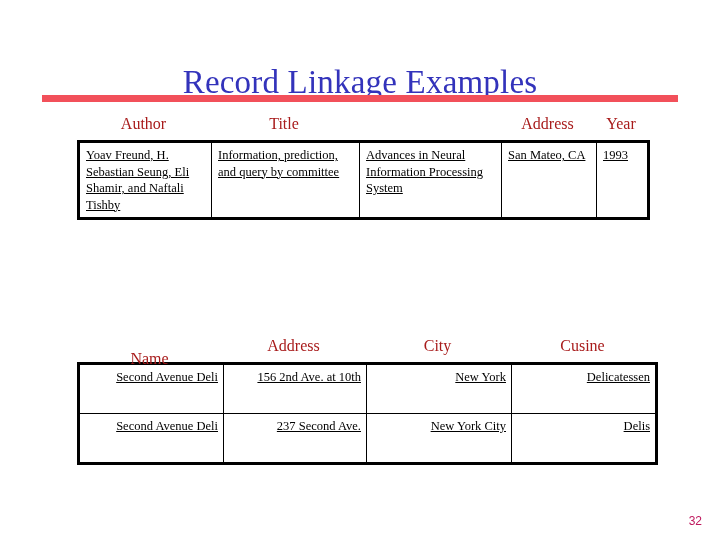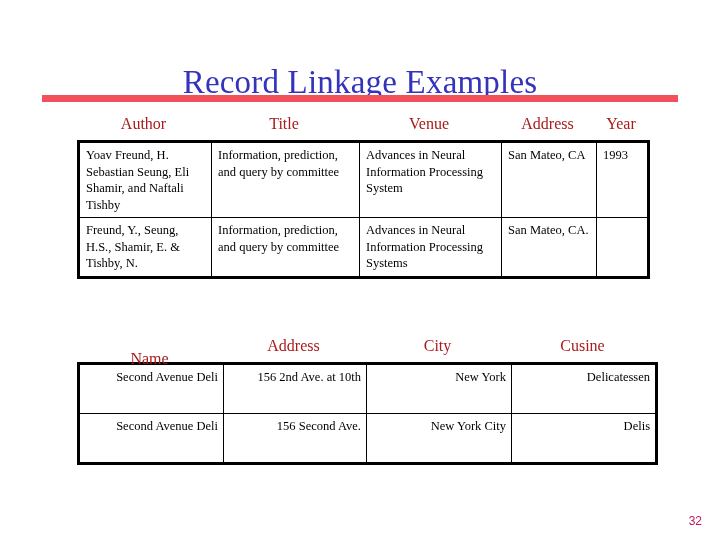--- a/index.html
+++ b/index.html
@@ -65,20 +65,21 @@
     line-height: 20px;
     color: #a81b1b;
     white-space: nowrap;
   }
 
   table.grid {
     border-collapse: collapse;
     table-layout: fixed;
     border: 3px solid #000000;
     background: #ffffff;
+    text-decoration: underline;
   }
 
   table.grid td {
     border: 1.5px solid #000000;
     vertical-align: top;
     padding: 4px 5px 4px 6px;
     font-family: "Liberation Serif", "DejaVu Serif", serif;
     font-size: 12.5px;
     line-height: 16.5px;
     color: #000000;
@@ -110,47 +111,39 @@
 
   <div class="slide-title">Record Linkage Examples</div>
 
   <div class="title-rule"></div>
 
   <div class="table-block" id="table-publications-block">
 
     <div class="col-headers">
       <div class="col-header" style="left:0px;   width:133px;">Author</div>
       <div class="col-header" style="left:133px; width:148px;">Title</div>
-      <div class="col-header" style="left:281px; width:142px;">Venue</div>
       <div class="col-header" style="left:423px; width:95px;">Address</div>
       <div class="col-header" style="left:518px; width:52px;">Year</div>
     </div>
 
     <table class="grid" id="table-publications">
       <colgroup>
         <col style="width:133px;">
         <col style="width:148px;">
         <col style="width:142px;">
         <col style="width:95px;">
         <col style="width:52px;">
       </colgroup>
       <tbody>
         <tr>
           <td>Yoav Freund, H. Sebastian Seung, Eli Shamir, and Naftali Tishby</td>
           <td>Information, prediction, and query by committee</td>
           <td>Advances in Neural Information Processing System</td>
           <td>San Mateo, CA</td>
           <td>1993</td>
-        </tr>
-        <tr>
-          <td>Freund, Y., Seung, H.S., Shamir, E. &amp; Tishby, N.</td>
-          <td>Information, prediction, and query by committee</td>
-          <td>Advances in Neural Information Processing Systems</td>
-          <td>San Mateo, CA.</td>
-          <td></td>
         </tr>
       </tbody>
     </table>
   </div>
 
   <div class="table-block" id="table-restaurants-block">
 
     <div class="col-headers">
       <div class="col-header" style="left:0px;   width:145px;margin-top:13px;">Name</div>
       <div class="col-header" style="left:145px; width:143px;">Address</div>
@@ -167,21 +160,21 @@
       </colgroup>
       <tbody>
         <tr>
           <td>Second Avenue Deli</td>
           <td>156 2nd Ave. at 10th</td>
           <td>New York</td>
           <td>Delicatessen</td>
         </tr>
         <tr>
           <td>Second Avenue Deli</td>
-          <td>156 Second Ave.</td>
+          <td>237 Second Ave.</td>
           <td>New York City</td>
           <td>Delis</td>
         </tr>
       </tbody>
     </table>
   </div>
 
   <div class="page-number">32</div>
 
 </div>

